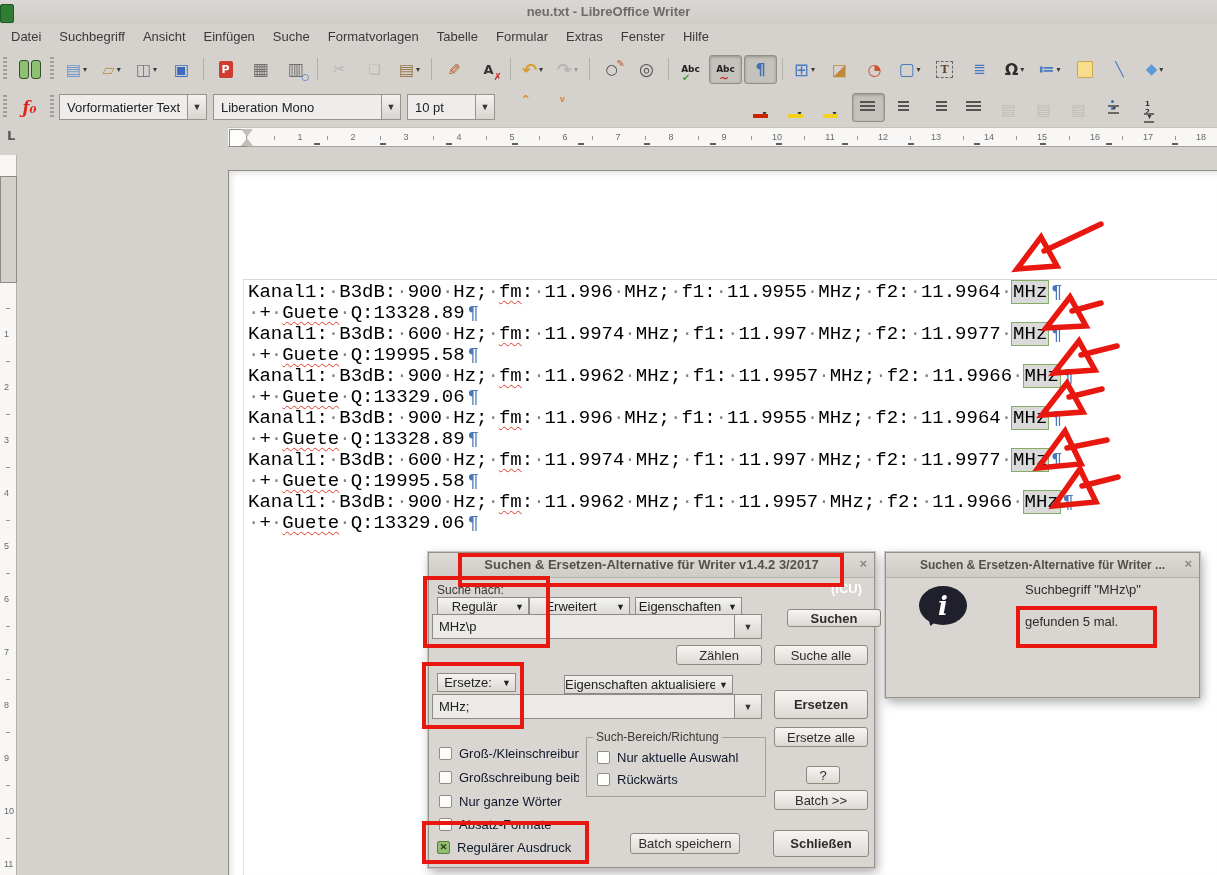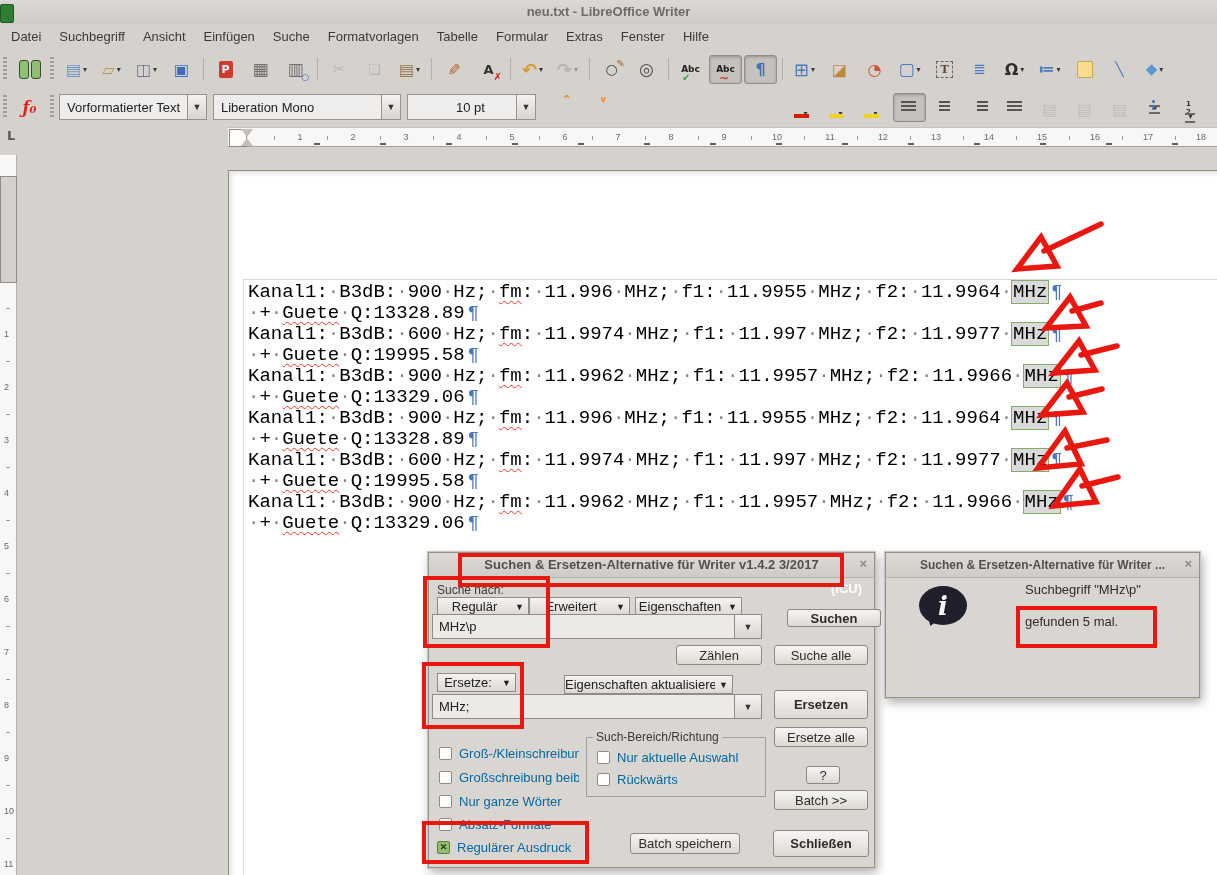--- a/index.html
+++ b/index.html
@@ -129,21 +129,21 @@
   .dlg-close{position:absolute;top:3px;right:7px;font-weight:bold;font-size:13px;color:#8a8680;}
   .pbtn{position:absolute;display:flex;align-items:center;justify-content:center;background:linear-gradient(#f7f5f3,#dcd9d5);border:1px solid #8f887f;border-radius:3px;font-size:13px;color:#2e2c29;box-sizing:border-box;white-space:nowrap;}
   .pbtn.def{font-weight:bold;}
   .dinput{position:absolute;background:#eceae7;border:1px solid #8f8b85;font-size:13px;color:#222;display:flex;align-items:center;padding:0 6px;box-sizing:border-box;}
   .inarr{position:absolute;background:linear-gradient(#f4f2f0,#d8d5d1);border:1px solid #8f8b85;display:flex;align-items:center;justify-content:center;font-size:9px;color:#333;box-sizing:border-box;}
   .dcombo{position:absolute;background:linear-gradient(#f5f3f1,#dcd9d5);border:1px solid #8f8b85;display:flex;align-items:center;font-size:13px;color:#222;box-sizing:border-box;}
   .dcombo b{flex:1;text-align:center;font-weight:normal;white-space:nowrap;overflow:hidden;}
   .dcombo i{font-style:normal;font-size:9px;padding:0 4px;}
   .group{position:absolute;border:1px solid #a5a09a;box-sizing:border-box;}
   .glabel{position:absolute;top:-8px;left:6px;background:#d9d6d2;padding:0 3px;font-size:12px;color:#3a3834;white-space:nowrap;}
-  .cbrow{position:absolute;display:flex;align-items:center;gap:7px;font-size:13px;color:#0369a1;height:16px;white-space:nowrap;overflow:hidden;}
+  .cbrow{position:absolute;display:flex;align-items:center;gap:7px;font-size:13px;color:#0f172a;height:16px;white-space:nowrap;overflow:hidden;}
   .cb{width:13px;height:13px;background:#fdfdfc;border:1px solid #8f8b85;border-radius:2px;flex:0 0 auto;box-sizing:border-box;position:relative;}
   .cb.on{background:#94bd72;border-color:#55813a;}
   .cb.on::after{content:"✕";position:absolute;inset:0;display:flex;align-items:center;justify-content:center;font-size:9px;font-weight:bold;color:#223c12;}
   .icu{position:absolute;right:12px;top:28px;font-weight:bold;font-size:13px;color:#fff;}
   .lbl{position:absolute;font-size:12px;color:#3a3834;white-space:nowrap;}
   .infotext{position:absolute;font-size:13px;color:#2e2c29;white-space:nowrap;}
   .bubble{position:absolute;width:48px;height:39px;background:#20202c;border-radius:50%;}
   .bubble::before{content:"i";position:absolute;inset:0;display:flex;align-items:center;justify-content:center;color:#fff;font:bold italic 26px "DejaVu Serif",serif;}
   .bubble::after{content:"";position:absolute;left:4px;bottom:-9px;width:0;height:0;border:8px solid rgba(0,0,0,0);border-top:12px solid #20202c;transform:rotate(18deg);}
 </style>
@@ -241,21 +241,21 @@
     <div class="tbtn ic icon-macro-f0" data-name="macro-f0-button"></div>
     <div class="grip" data-name="toolbar-grip"></div>
     <div class="combo" style="width:146px;" data-name="paragraph-style-combobox">
       <span class="cval" data-name="paragraph-style-value">Vorformatierter Text</span>
       <span class="carr" data-name="chevron-down-icon">▼</span>
     </div>
     <div class="combo" style="width:186px;" data-name="font-name-combobox">
       <span class="cval" data-name="font-name-value">Liberation Mono</span>
       <span class="carr" data-name="chevron-down-icon">▼</span>
     </div>
-    <div class="combo" style="width:86px;padding-left:41px;" data-name="font-size-combobox">
+    <div class="combo" style="width:86px;" data-name="font-size-combobox">
       <span class="cval" data-name="font-size-value">10 pt</span>
       <span class="carr" data-name="chevron-down-icon">▼</span>
     </div>
     <span id="fbtns" style="display:flex;align-items:center;">
         <div class="tbtn fba align-icon icon-superscript" data-name="superscript-button"></div>
         <div class="tbtn fba align-icon icon-subscript" data-name="subscript-button"></div>
         <div class="tbtn fba align-icon icon-bold" data-name="bold-button"></div>
         <div class="tbtn fba align-icon icon-italic" data-name="italic-button"></div>
         <div class="tbtn fba align-icon icon-underline" data-name="underline-button"></div>
         <div class="tbtn fba align-icon icon-double-underline" data-name="double-underline-button"></div>

